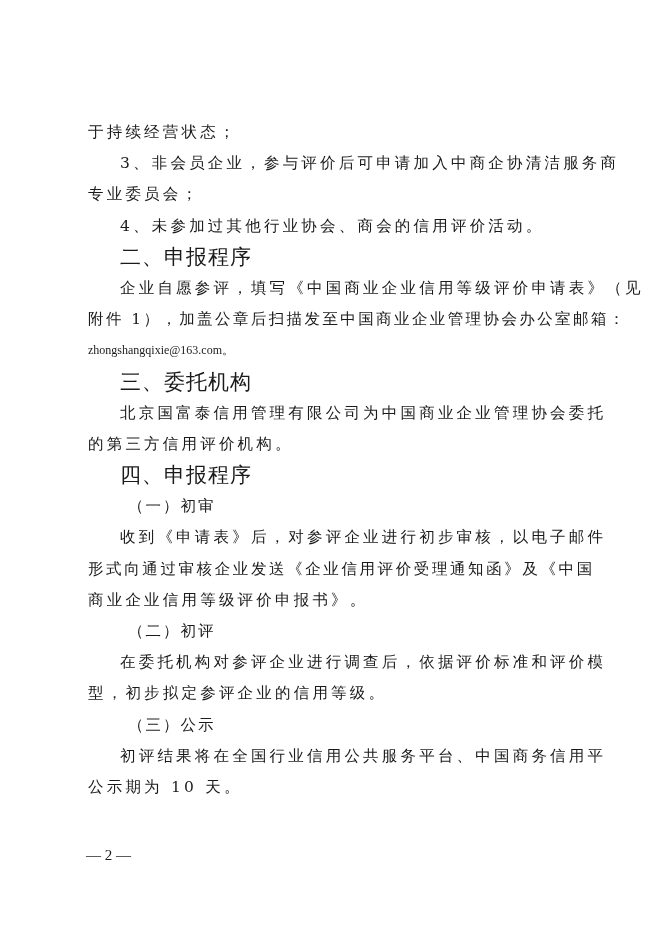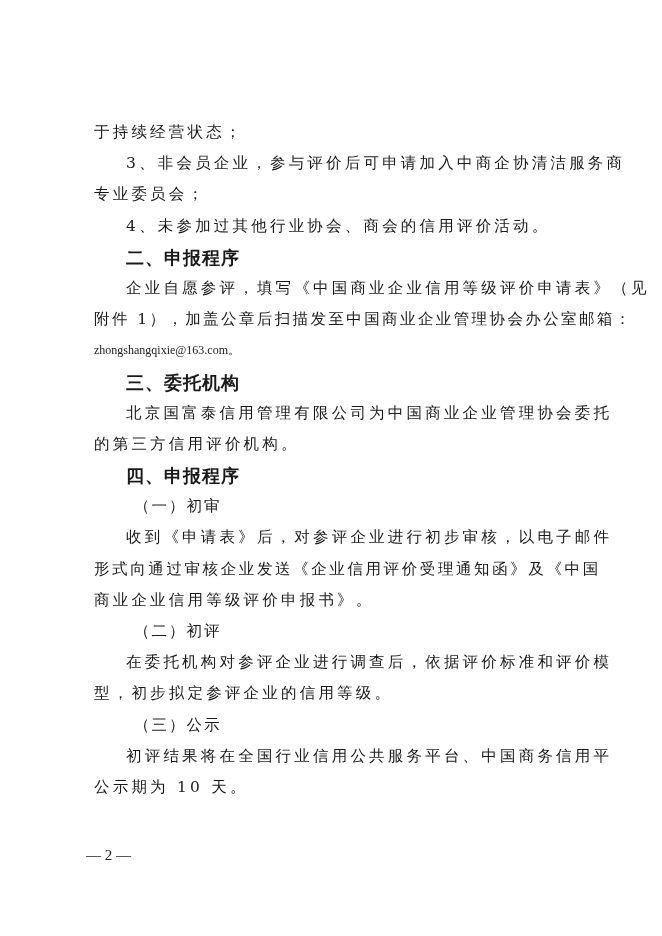--- a/index.html
+++ b/index.html
@@ -1,23 +1,23 @@
 <!DOCTYPE html>
 <html><head>
 <meta charset="utf-8">
 <style>
   html, body { margin: 0; padding: 0; background: #ffffff; }
   body { width: 662px; height: 936px; position: relative; overflow: hidden;
          font-family: "DejaVu Serif", "Liberation Serif", serif; color: #1a1a1a; }
-  .page { position: absolute; left: 94px; top: 117px; width: 496px; }
+  .page { position: absolute; left: 88px; top: 117px; width: 496px; }
   .line { font-size: 15.5px; line-height: 31.2px; height: 31.2px; white-space: nowrap;
           letter-spacing: 3.2px; }
   .indent { padding-left: 32px; }
-  .heading { font-family: "DejaVu Sans", "Liberation Sans", sans-serif; font-weight: bold;
-             letter-spacing: 1px; font-size: 18px; }
+  .heading { font-family: "DejaVu Sans", "Liberation Sans", sans-serif; font-weight: normal;
+             letter-spacing: 1px; font-size: 21px; }
   .sub { padding-left: 40px; letter-spacing: 2px; }
   .mono-latin { letter-spacing: 0; font-family: "Liberation Serif", "DejaVu Serif", serif; font-size: 12px; }
   .footer { position: absolute; left: 86px; top: 847px; font-size: 15px;
             font-family: "Liberation Serif", serif; }
 </style>
 </head>
 <body>
 
 <div class="page">
   <div class="line">于持续经营状态；</div>

